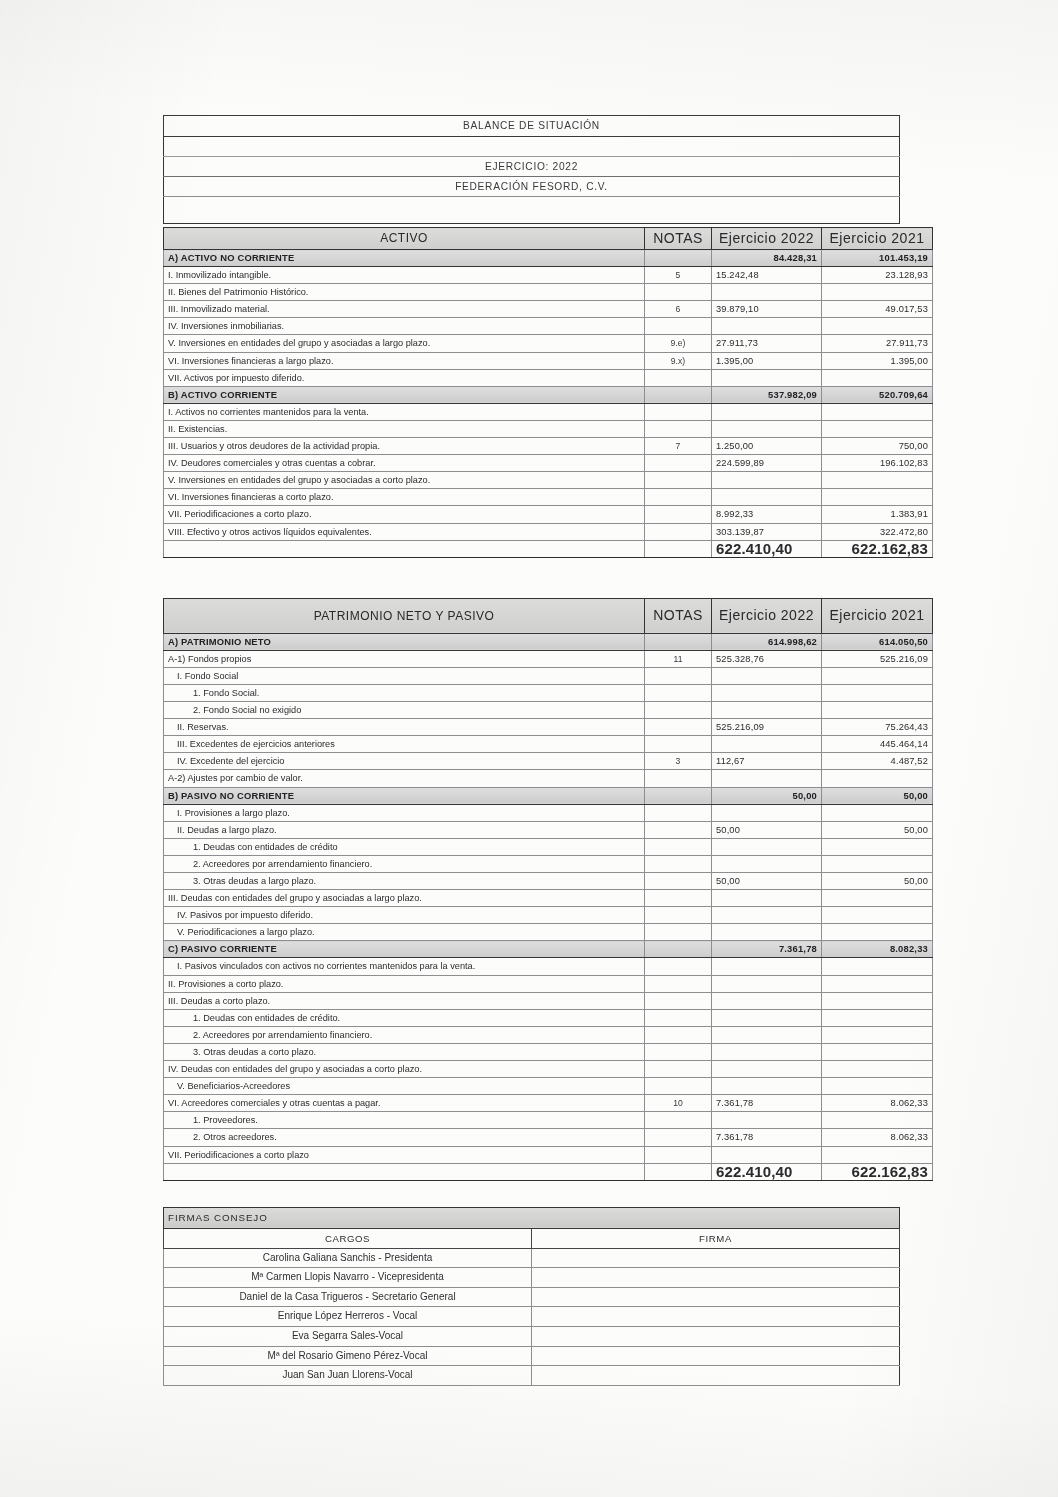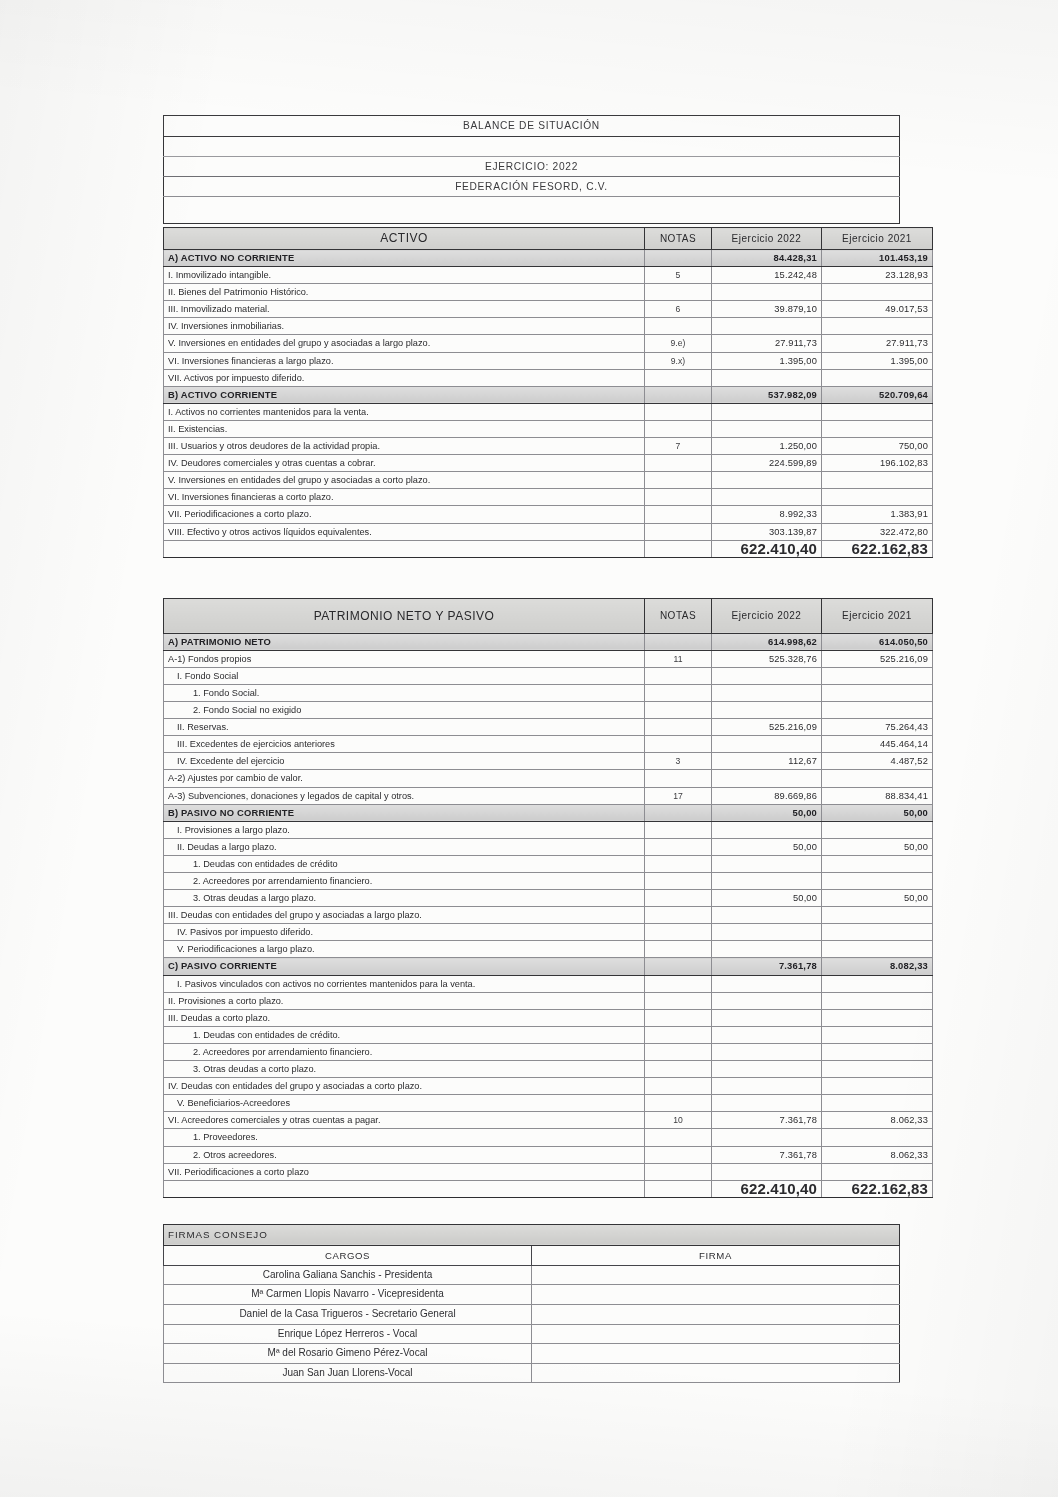--- a/index.html
+++ b/index.html
@@ -41,38 +41,38 @@
     padding:0 4px;
     height:16.1px;
     line-height:16.1px;
     overflow:hidden;
     white-space:nowrap;
     border:0.8px solid #8d8d92;
   }
 
   .c-desc{width:472px;}
   .c-notes{width:58px;text-align:center;}
-  .c-y1{width:101px;text-align:right;}
+  .c-y1{width:101px;}
   .c-y2{width:102px;text-align:right;}
 
   .hdr-title{
     text-align:center;
     font-size:10.2px;
     letter-spacing:0.7px;
     color:#3a3a3d;
     height:19px;line-height:19px;
   }
   .title-row td{height:20px;line-height:20px;border:1.2px solid #3a3a3d;}
   .empty-row td{height:19px;border-left:1.3px solid #343437;border-right:1.3px solid #343437;border-top:0.8px solid #9a9a9e;border-bottom:0.8px solid #9a9a9e;}
   .gapblock{height:40px;}
 
   .colhead td{
     background:linear-gradient(180deg,#dcdcda,#cfcfcd);
     text-align:center;
-    font-size:10px;
+    font-size:14px;
     letter-spacing:0.5px;
     height:21px;line-height:21px;
     border:1.3px solid #343437;
     color:#29292c;
   }
   .colhead td.c-desc{font-size:12px;}
 
   .section td{
     background:linear-gradient(180deg,#dedede,#cdcdcd);
     font-weight:bold;
@@ -327,26 +327,20 @@
             <td class="c-notes notes">3</td>
             <td class="c-y1 num">112,67</td>
             <td class="c-y2 num">4.487,52</td>
           </tr>
           <tr>
             <td class="c-desc lvl1">A-2) Ajustes por cambio de valor.</td>
             <td class="c-notes notes"></td>
             <td class="c-y1 num"></td>
             <td class="c-y2 num"></td>
           </tr>
-          <tr>
-            <td class="c-desc lvl1">A-3) Subvenciones, donaciones y legados de capital y otros.</td>
-            <td class="c-notes notes">17</td>
-            <td class="c-y1 num">89.669,86</td>
-            <td class="c-y2 num">88.834,41</td>
-          </tr>
           <tr class="section">
             <td class="c-desc lvl1">B) PASIVO NO CORRIENTE</td>
             <td class="c-notes notes"></td>
             <td class="c-y1 num">50,00</td>
             <td class="c-y2 num">50,00</td>
           </tr>
           <tr>
             <td class="c-desc lvl2">I. Provisiones a largo plazo.</td>
             <td class="c-notes notes"></td>
             <td class="c-y1 num"></td>
@@ -505,20 +499,24 @@
             </tr>
             <tr class="sig-row">
               <td class="c-cargo">Daniel de la Casa Trigueros - Secretario General</td>
               <td class="c-firma firma-cell">&nbsp;</td>
             </tr>
             <tr class="sig-row">
               <td class="c-cargo">Enrique López Herreros - Vocal</td>
               <td class="c-firma firma-cell">&nbsp;</td>
             </tr>
             <tr class="sig-row">
+              <td class="c-cargo">Eva Segarra Sales-Vocal</td>
+              <td class="c-firma firma-cell">&nbsp;</td>
+            </tr>
+            <tr class="sig-row">
               <td class="c-cargo">Mª del Rosario Gimeno Pérez-Vocal</td>
               <td class="c-firma firma-cell">&nbsp;</td>
             </tr>
             <tr class="sig-row">
               <td class="c-cargo">Juan San Juan Llorens-Vocal</td>
               <td class="c-firma firma-cell">&nbsp;</td>
             </tr>
           </tbody>
       </table>
 

